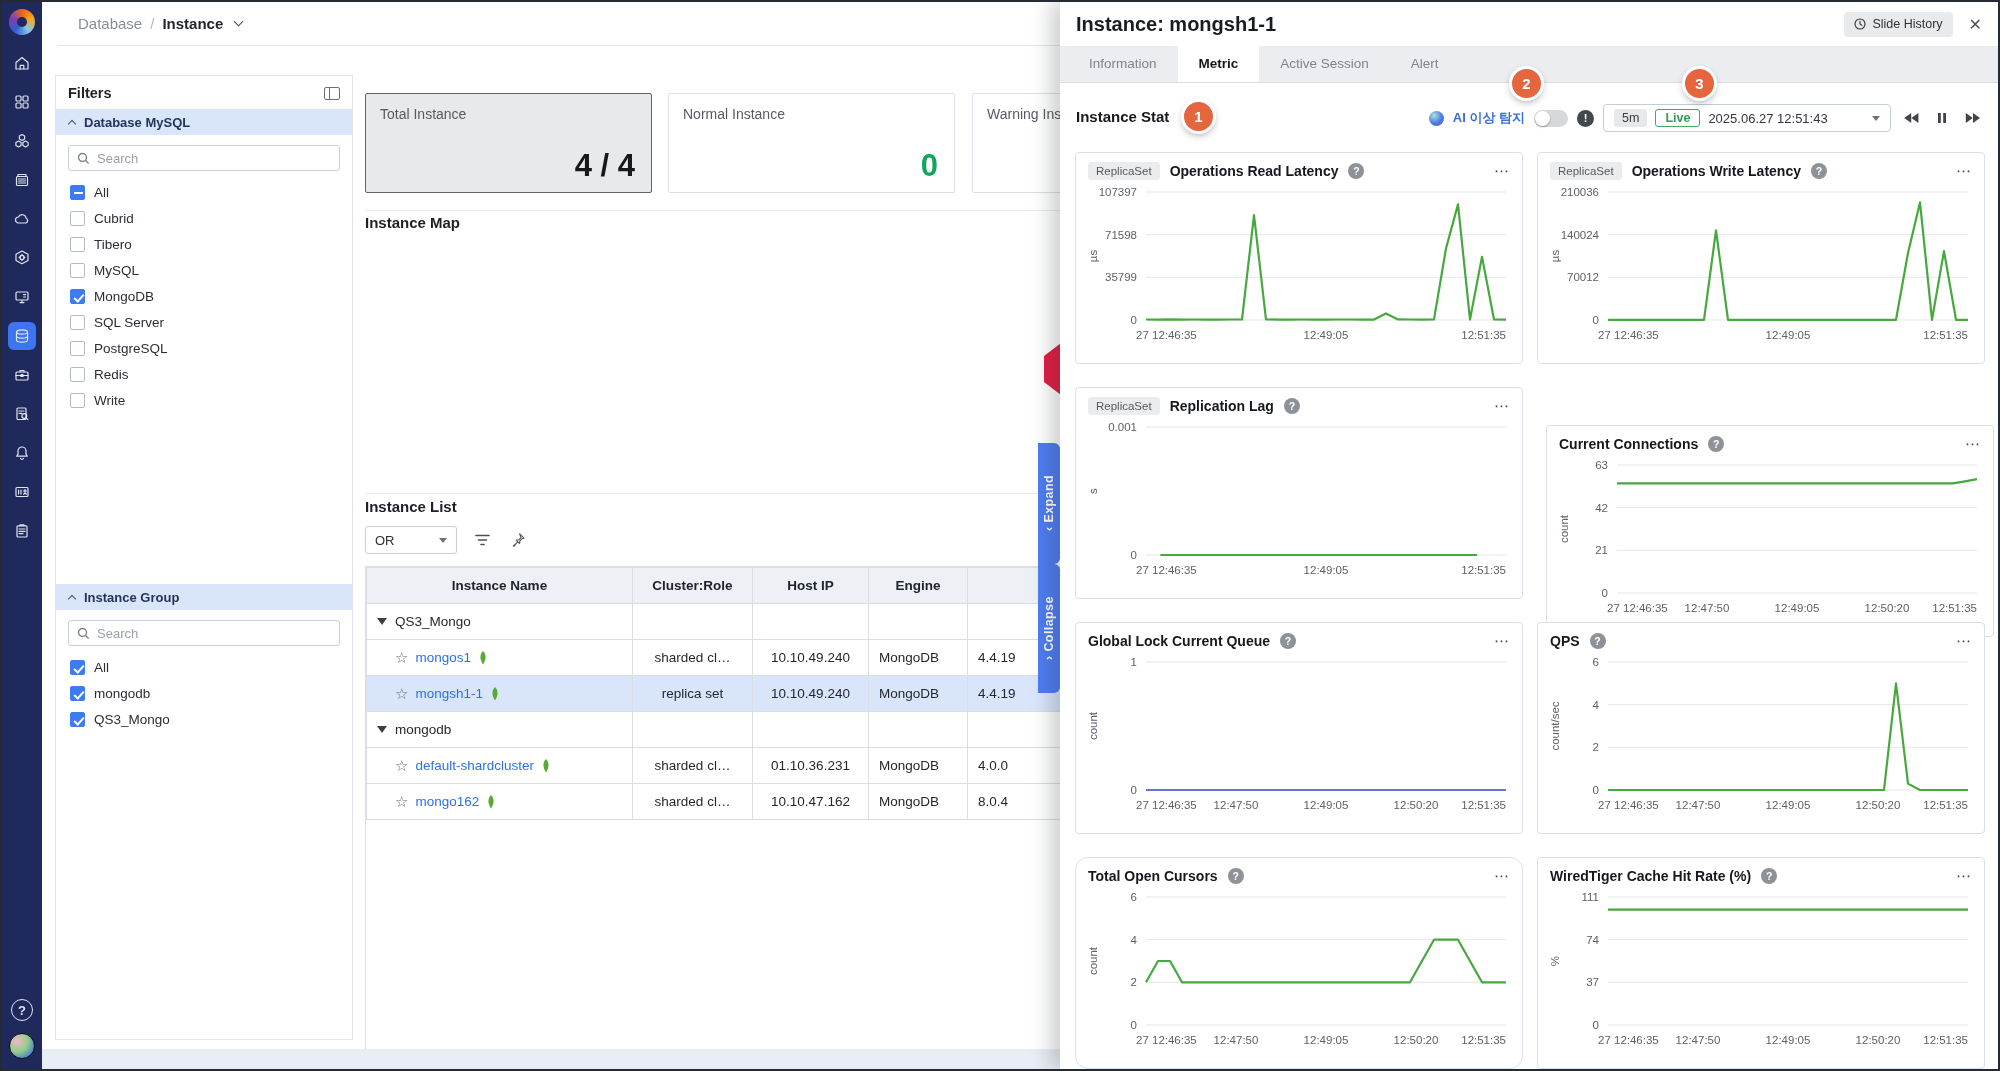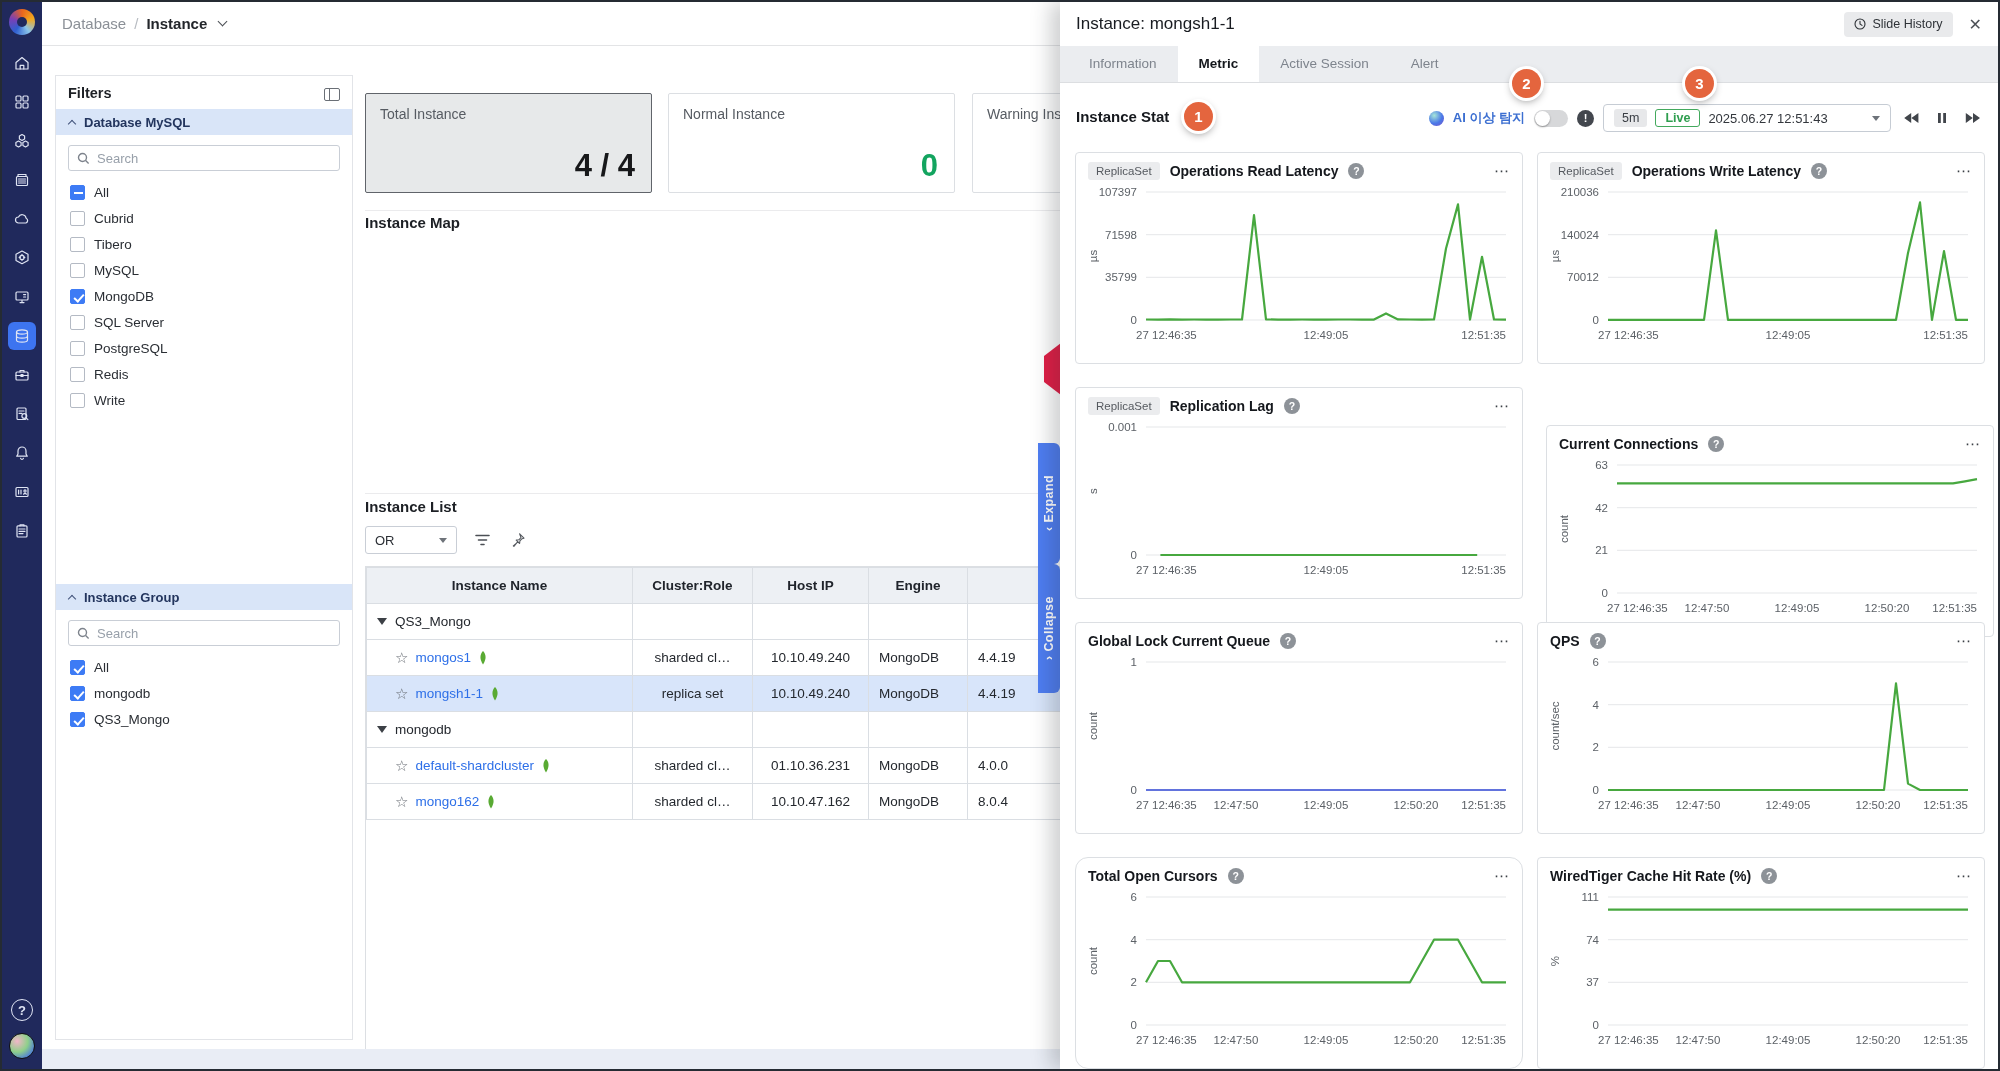--- a/index.html
+++ b/index.html
@@ -15,29 +15,29 @@
   .side-items{display:flex;flex-direction:column;gap:11px;align-items:center}
   .side-item{width:28px;height:28px;display:flex;align-items:center;justify-content:center;border-radius:6px;cursor:pointer}
   .side-item svg{stroke:#dfe4f3;fill:none;stroke-width:1.2;stroke-linecap:round;stroke-linejoin:round}
   .side-item.active{background:#3d74f0}
   .side-bottom{margin-top:auto;display:flex;flex-direction:column;gap:12px;align-items:center}
   .help-ico{width:22px;height:22px;border-radius:50%;border:1.6px solid #dfe4f3;color:#dfe4f3;font-weight:700;font-size:13px;display:flex;align-items:center;justify-content:center}
   .avatar{width:26px;height:26px;border-radius:50%;background:radial-gradient(circle at 30% 30%,#f3b6c9,#8fd08a 45%,#4d7dd8 80%);border:1px solid #111}
 
   
   #main{position:absolute;left:42px;top:2px;right:2px;bottom:2px;background:#fff}
-  #main-header{position:absolute;left:0;top:0;right:0;height:44px;background:#fff;border-bottom:1px solid #e3e4e6;display:flex;align-items:center;padding-left:20px;gap:8px;font-size:15px;z-index:2}
+  #main-header{position:absolute;left:16px;top:0;right:0;height:44px;background:#fff;border-bottom:1px solid #e3e4e6;display:flex;align-items:center;padding-left:20px;gap:8px;font-size:15px;z-index:2}
   .bc-section{color:#8b9097}
   .bc-sep{color:#b7bbc1}
   .bc-page{color:#23262b;font-weight:700}
   .chev-down{width:7px;height:7px;border-right:1.6px solid #4b4f55;border-bottom:1.6px solid #4b4f55;transform:rotate(45deg);margin-top:-4px;margin-left:4px}
 
   
   #filters{position:absolute;left:13px;top:73px;width:298px;bottom:29px;background:#fff;border:1px solid #e2e4e8}
-  .filters-title{display:flex;justify-content:space-between;align-items:flex-end;padding:9px 12px 8px;font-weight:700;font-size:14.5px;color:#1e2126}
+  .filters-title{display:flex;justify-content:space-between;align-items:center;padding:9px 12px 8px;font-weight:700;font-size:14.5px;color:#1e2126}
   .panel-collapse{width:16px;height:13px;border:1.4px solid #6a6f76;border-radius:2px;position:relative;cursor:pointer}
   .panel-collapse::after{content:"";position:absolute;left:4px;top:0;bottom:0;width:1.4px;background:#6a6f76}
   .fgroup-h{display:flex;align-items:center;gap:9px;background:#d9e5f8;height:26px;padding:0 13px;font-weight:700;font-size:13px;color:#23355e;cursor:pointer}
   .chev-up{width:6px;height:6px;border-right:1.5px solid #41537a;border-bottom:1.5px solid #41537a;transform:rotate(-135deg);margin-top:3px}
   .fsearch{display:flex;align-items:center;gap:7px;height:26px;border:1px solid #c9ced6;border-radius:3px;padding:0 8px;margin:10px 12px;color:#98a0aa;font-size:13px;background:#fff}
   .opt{display:flex;align-items:center;gap:9px;height:23px;padding:0 14px;font-size:13.5px;color:#2a2e34;margin:3px 0;cursor:pointer}
   .cb{width:15px;height:15px;border:1px solid #b4bac4;border-radius:2px;background:#fff;position:relative;flex:none}
   .cb.checked,.cb.indeterminate{background:#3d7bf5;border-color:#3d7bf5}
   .cb.checked::after{content:"";position:absolute;left:4.6px;top:1.6px;width:4px;height:8px;border:solid #fff;border-width:0 2px 2px 0;transform:rotate(42deg)}
   .cb.indeterminate::after{content:"";position:absolute;left:3px;top:6px;width:9px;height:2.4px;background:#fff}
@@ -72,21 +72,21 @@
   .star{color:#6b7077;font-size:15px}
   .ilink{color:#2d6fe8;cursor:pointer}
   .hscroll{position:absolute;left:5px;right:5px;bottom:3px;height:7px;border-radius:4px;background:#c7ccd2}
 
   .vtab{position:absolute;left:996px;width:22px;background:#4e7df2;color:#fff;border-radius:6px 0 0 6px;display:flex;align-items:center;justify-content:center;writing-mode:vertical-rl;transform:rotate(180deg);font-size:12.5px;font-weight:700;letter-spacing:.4px;cursor:pointer;z-index:4}
   #footer-strip{position:absolute;left:0;right:0;bottom:0;height:20px;background:#e9edf5}
 
   
   #panel{position:absolute;left:1060px;top:2px;bottom:2px;width:938px;background:#fff;box-shadow:-10px 0 18px rgba(40,44,52,.22);z-index:10;overflow:hidden}
   .p-header{position:absolute;left:0;top:0;right:0;height:44px;background:#fff;display:flex;align-items:center;padding:0 16px}
-  .p-title{font-size:17px;font-weight:400;color:#191c21}
+  .p-title{font-size:20px;font-weight:700;color:#191c21}
   .shbtn{margin-left:auto;display:flex;align-items:center;gap:6px;background:#e9eaec;border-radius:4px;height:25px;padding:0 10px;font-size:12.5px;color:#2e3237;cursor:pointer}
   .close-x{margin-left:16px;font-size:16px;color:#4d5157;cursor:pointer}
   .p-tabs{position:absolute;left:0;top:44px;right:0;height:37px;background:#ebedf0;border-bottom:1px solid #dcdee1;display:flex;padding-left:8px}
   .p-tab{padding:0 21px;line-height:36px;font-size:13.5px;color:#7e848d;cursor:pointer}
   .p-tab.active{background:#fff;color:#14171c;font-weight:700}
   .stat-title{position:absolute;left:16px;top:106px;font-size:15px;font-weight:700;color:#15181d}
   .controls{position:absolute;right:14px;top:102px;display:flex;align-items:center;gap:9px}
   .ai-ico{width:15px;height:15px;border-radius:50%;background:radial-gradient(circle at 35% 30%,#a6e6d8,#4a78e8 55%,#7a52c9)}
   .ai-label{color:#3c6fd1;font-weight:700;font-size:13px;white-space:nowrap}
   .toggle{width:34px;height:17px;border-radius:9px;background:#d7d8da;position:relative;cursor:pointer}

